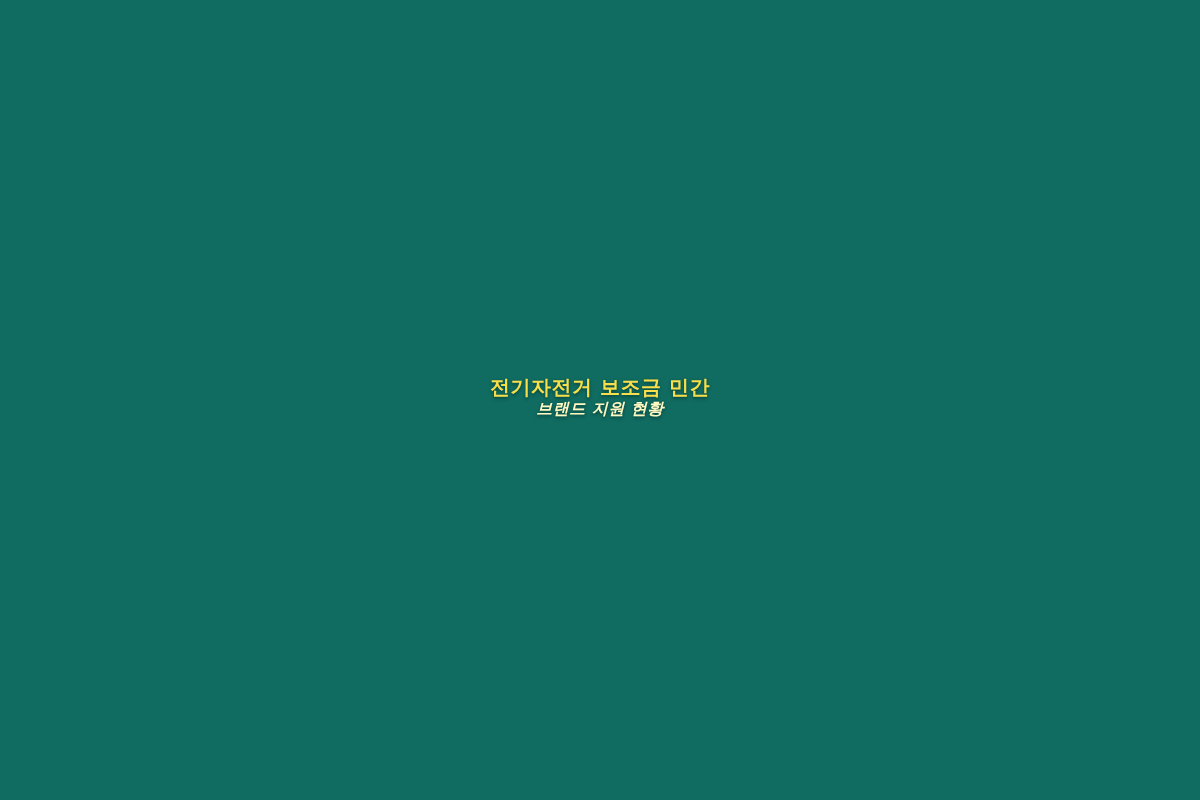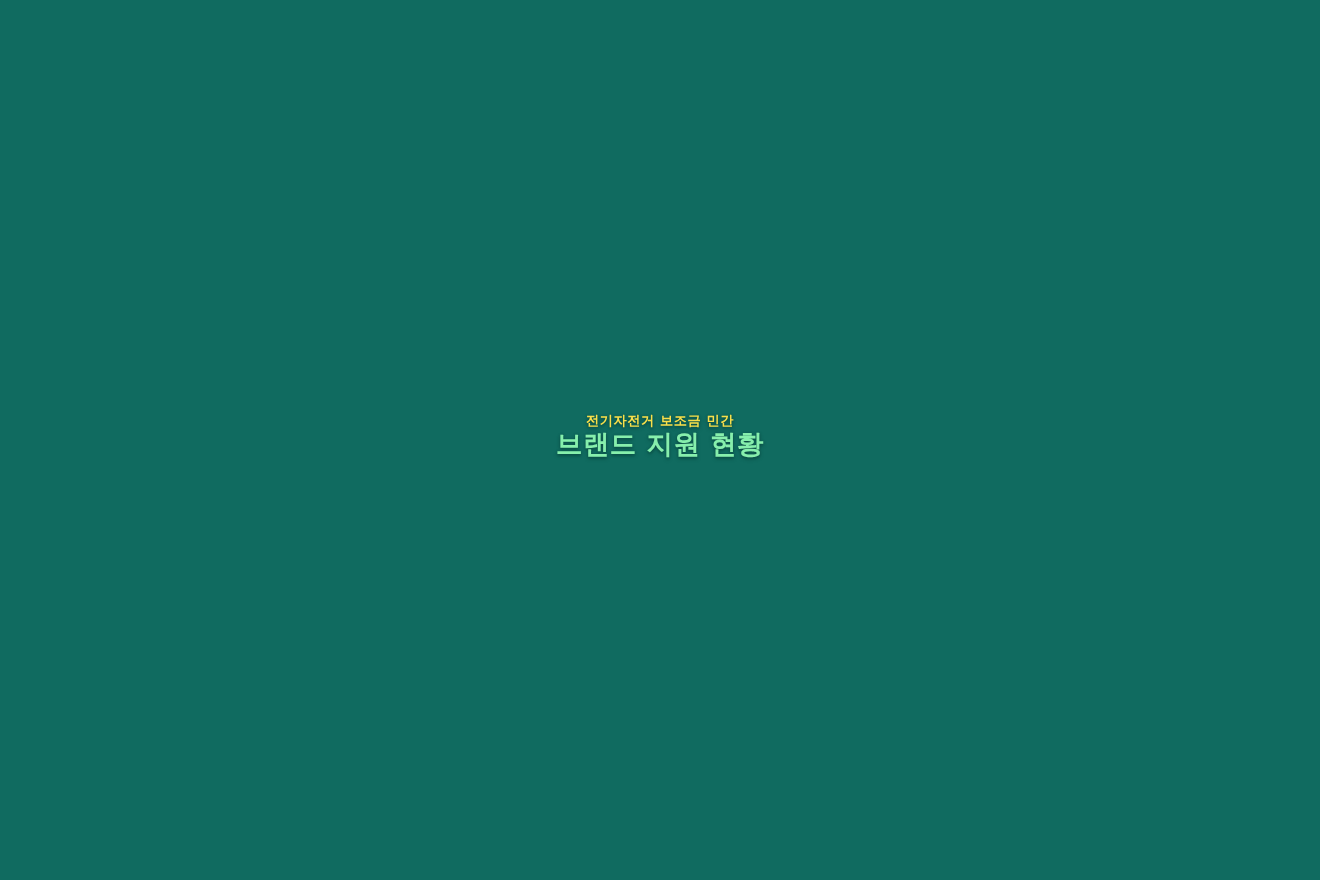--- a/index.html
+++ b/index.html
@@ -60,19 +60,19 @@
     font-size: 104px;
   }
 </style>
 </head>
 <body>
 
 <div id="title-card" style="background: rgb(16, 107, 96);">
 
   <div id="title-block">
 
-    <span id="title-line-1" class="title-line" style="color: rgb(247, 223, 75); font-size: 12px;">전기자전거 보조금 민간</span>
+    <span id="title-line-1" class="title-line" style="color: rgb(247, 223, 75); font-size: 20px;">전기자전거 보조금 민간</span>
 
-    <span id="title-line-2" class="title-line" style="color: #86efac; font-size: 24px;">브랜드 지원 현황</span>
+    <span id="title-line-2" class="title-line" style="color: #fef9c3; font-size: 16px; font-style: italic;">브랜드 지원 현황</span>
 
   </div>
 
 </div>
 
 </body></html>

